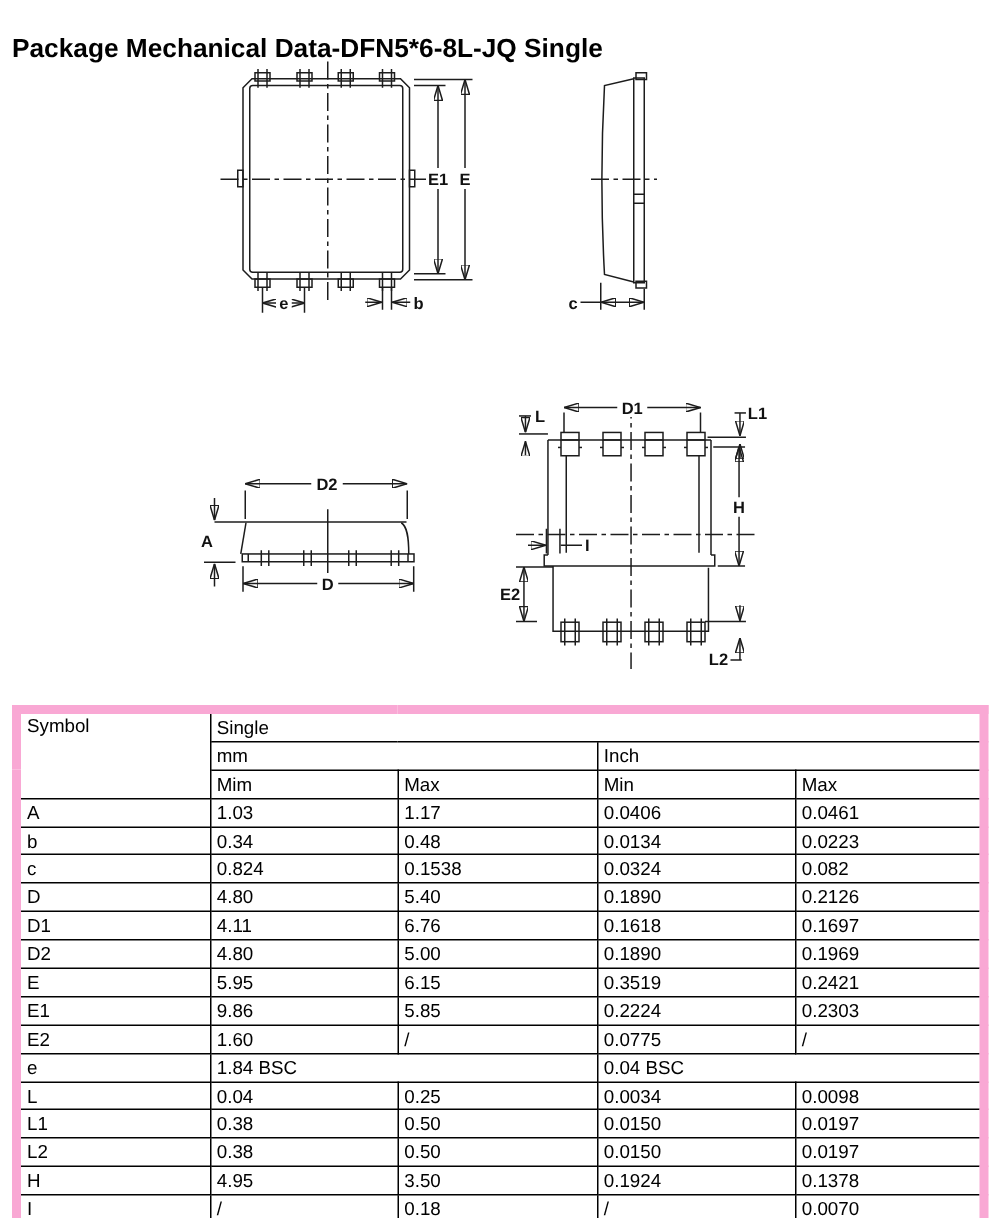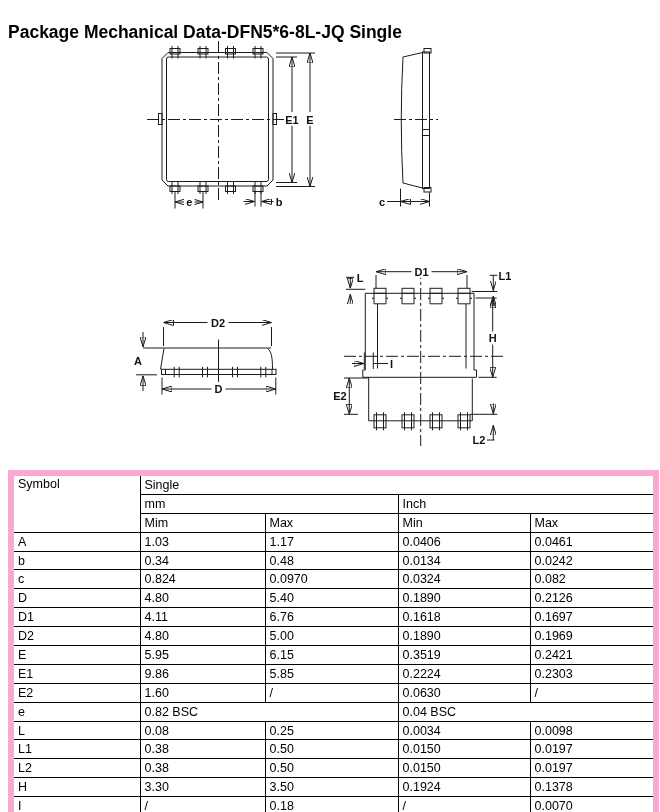--- a/index.html
+++ b/index.html
@@ -231,26 +231,26 @@
         <td>1.03</td>
         <td>1.17</td>
         <td>0.0406</td>
         <td>0.0461</td>
       </tr>
       <tr>
         <td>b</td>
         <td>0.34</td>
         <td>0.48</td>
         <td>0.0134</td>
-        <td>0.0242</td>
+        <td>0.0223</td>
       </tr>
       <tr>
         <td>c</td>
         <td>0.824</td>
-        <td>0.0970</td>
+        <td>0.1538</td>
         <td>0.0324</td>
         <td>0.082</td>
       </tr>
       <tr>
         <td>D</td>
         <td>4.80</td>
         <td>5.40</td>
         <td>0.1890</td>
         <td>0.2126</td>
       </tr>
@@ -279,52 +279,52 @@
         <td>E1</td>
         <td>9.86</td>
         <td>5.85</td>
         <td>0.2224</td>
         <td>0.2303</td>
       </tr>
       <tr>
         <td>E2</td>
         <td>1.60</td>
         <td>/</td>
-        <td>0.0630</td>
+        <td>0.0775</td>
         <td>/</td>
       </tr>
       <tr>
         <td>e</td>
-        <td colspan="2">0.82 BSC</td>
+        <td colspan="2">1.84 BSC</td>
         <td colspan="2">0.04 BSC</td>
       </tr>
       <tr>
         <td>L</td>
-        <td>0.08</td>
+        <td>0.04</td>
         <td>0.25</td>
         <td>0.0034</td>
         <td>0.0098</td>
       </tr>
       <tr>
         <td>L1</td>
         <td>0.38</td>
         <td>0.50</td>
         <td>0.0150</td>
         <td>0.0197</td>
       </tr>
       <tr>
         <td>L2</td>
         <td>0.38</td>
         <td>0.50</td>
         <td>0.0150</td>
         <td>0.0197</td>
       </tr>
       <tr>
         <td>H</td>
-        <td>3.30</td>
+        <td>4.95</td>
         <td>3.50</td>
         <td>0.1924</td>
         <td>0.1378</td>
       </tr>
       <tr>
         <td>I</td>
         <td>/</td>
         <td>0.18</td>
         <td>/</td>
         <td>0.0070</td>

